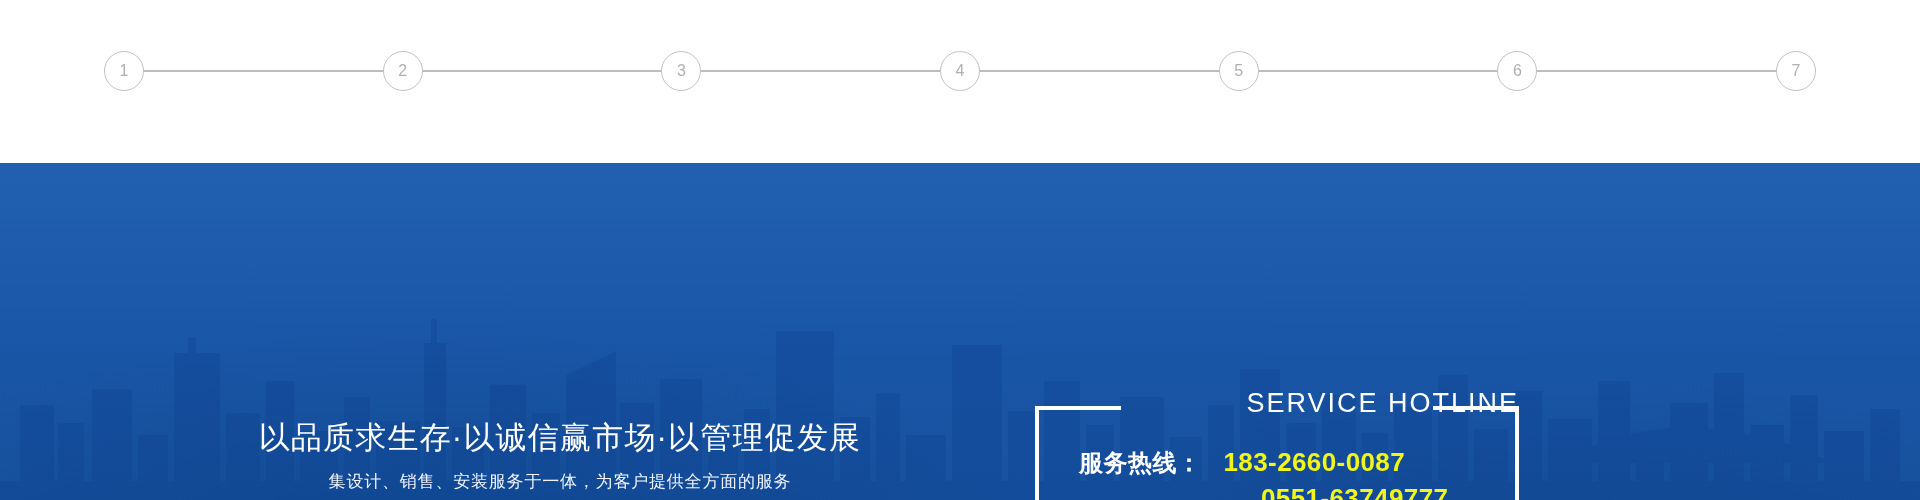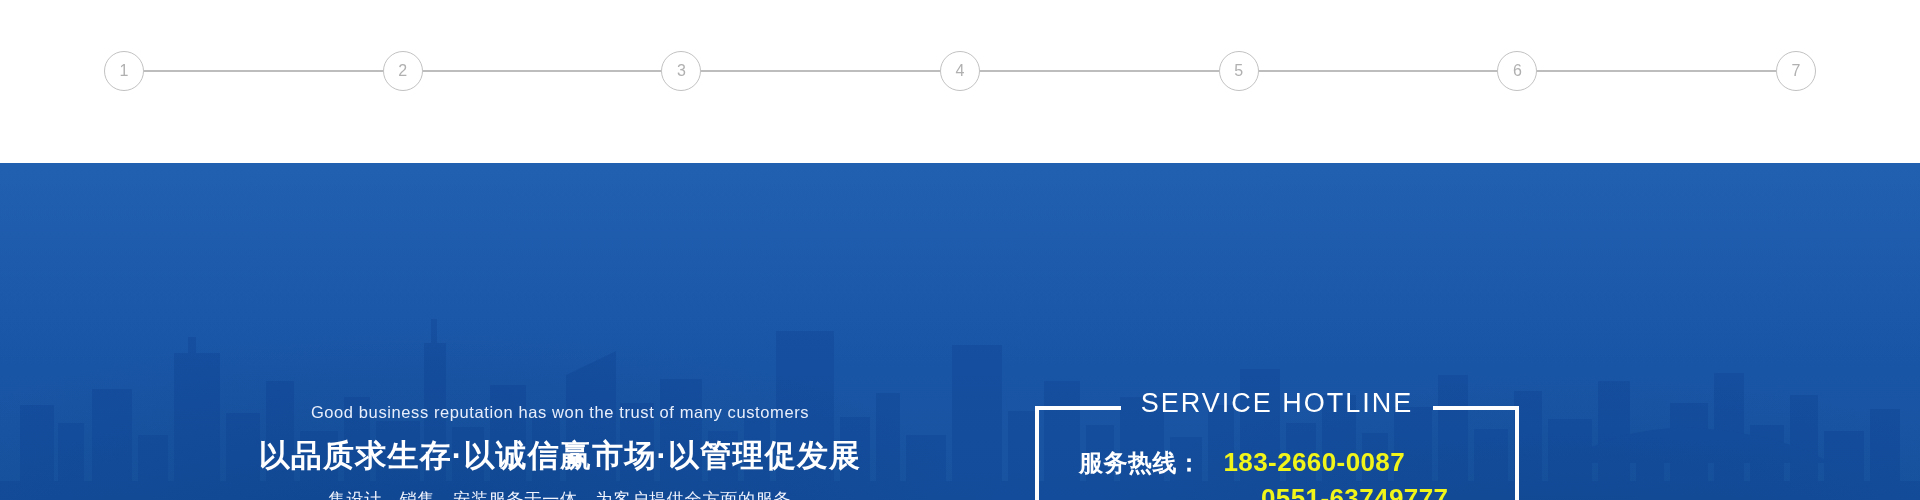--- a/index.html
+++ b/index.html
@@ -49,42 +49,42 @@
   
   .slogan {
     position:absolute; left:180px; top:240px; width:760px;
     text-align:center; color:#ffffff;
   }
   .slogan-en {
     font-size:16.5px; letter-spacing:.6px; color:#e8eefb;
     font-weight:400; white-space:nowrap; line-height:1.1;
   }
   .slogan-cn {
-    margin-top:16px; font-size:31px; font-weight:700; color:#ffffff;
+    margin-top:16px; font-size:31px; font-weight:400; color:#ffffff;
     letter-spacing:1.2px; white-space:nowrap; line-height:1.25;
   }
   .slogan-sub {
     margin-top:14px; font-size:17px; color:#f0f4fd; font-weight:400;
     letter-spacing:.8px; white-space:nowrap; line-height:1.2;
   }
 
   
   .hotline {
     position:absolute; left:1035px; top:243px; width:484px; height:138px;
   }
   .hot-frame { position:absolute; inset:0; }
   .hot-frame i { position:absolute; background:#ffffff; display:block; }
   .f-left   { left:0; top:0; width:4px; height:138px; }
   .f-right  { right:0; top:0; width:4px; height:138px; }
   .f-top-l  { left:0; top:0; width:86px; height:4px; }
   .f-top-r  { right:0; top:0; width:86px; height:4px; }
 
   .hot-title {
     position:absolute; left:0; top:-16px; width:484px;
-    text-align:center; font-size:27px; font-weight:400;
+    text-align:right; font-size:27px; font-weight:400;
     color:#ffffff; letter-spacing:2px; line-height:1;
     white-space:nowrap;
   }
   .hot-rows { position:absolute; left:0; top:42px; width:484px; }
   .hot-row { display:flex; align-items:baseline; justify-content:flex-start; white-space:nowrap;gap:22px; }
   .hot-row.r1 { padding-left:44px; }
   .hot-row.r2 { padding-left:44px; margin-top:6px; }
   .hot-label {
     font-size:24px; font-weight:700; color:#ffffff;
     letter-spacing:.5px; line-height:1.15;
@@ -194,21 +194,20 @@
         <rect x="1750" y="140" width="34" height="75"></rect>
         <rect x="1790" y="110" width="28" height="105"></rect>
         <rect x="1824" y="146" width="40" height="69"></rect>
         <rect x="1870" y="124" width="30" height="91"></rect>
         <path d="M1560 178 q70 -42 150 -34 q80 8 120 34 z"></path>
         <rect x="0" y="196" width="1920" height="19"></rect>
       </g>
     </svg>
 
     <div class="slogan">
-      <div class="slogan-en">Good business  reputation has  won  the  trust  of  many  customers</div>
       <div class="slogan-cn">以品质求生存·以诚信赢市场·以管理促发展</div>
       <div class="slogan-sub">集设计、销售、安装服务于一体，为客户提供全方面的服务</div>
     </div>
 
     <div class="hotline">
       <div class="hot-frame">
         <i class="f-left"></i>
         <i class="f-right"></i>
 
         <i class="f-top-l"></i>

